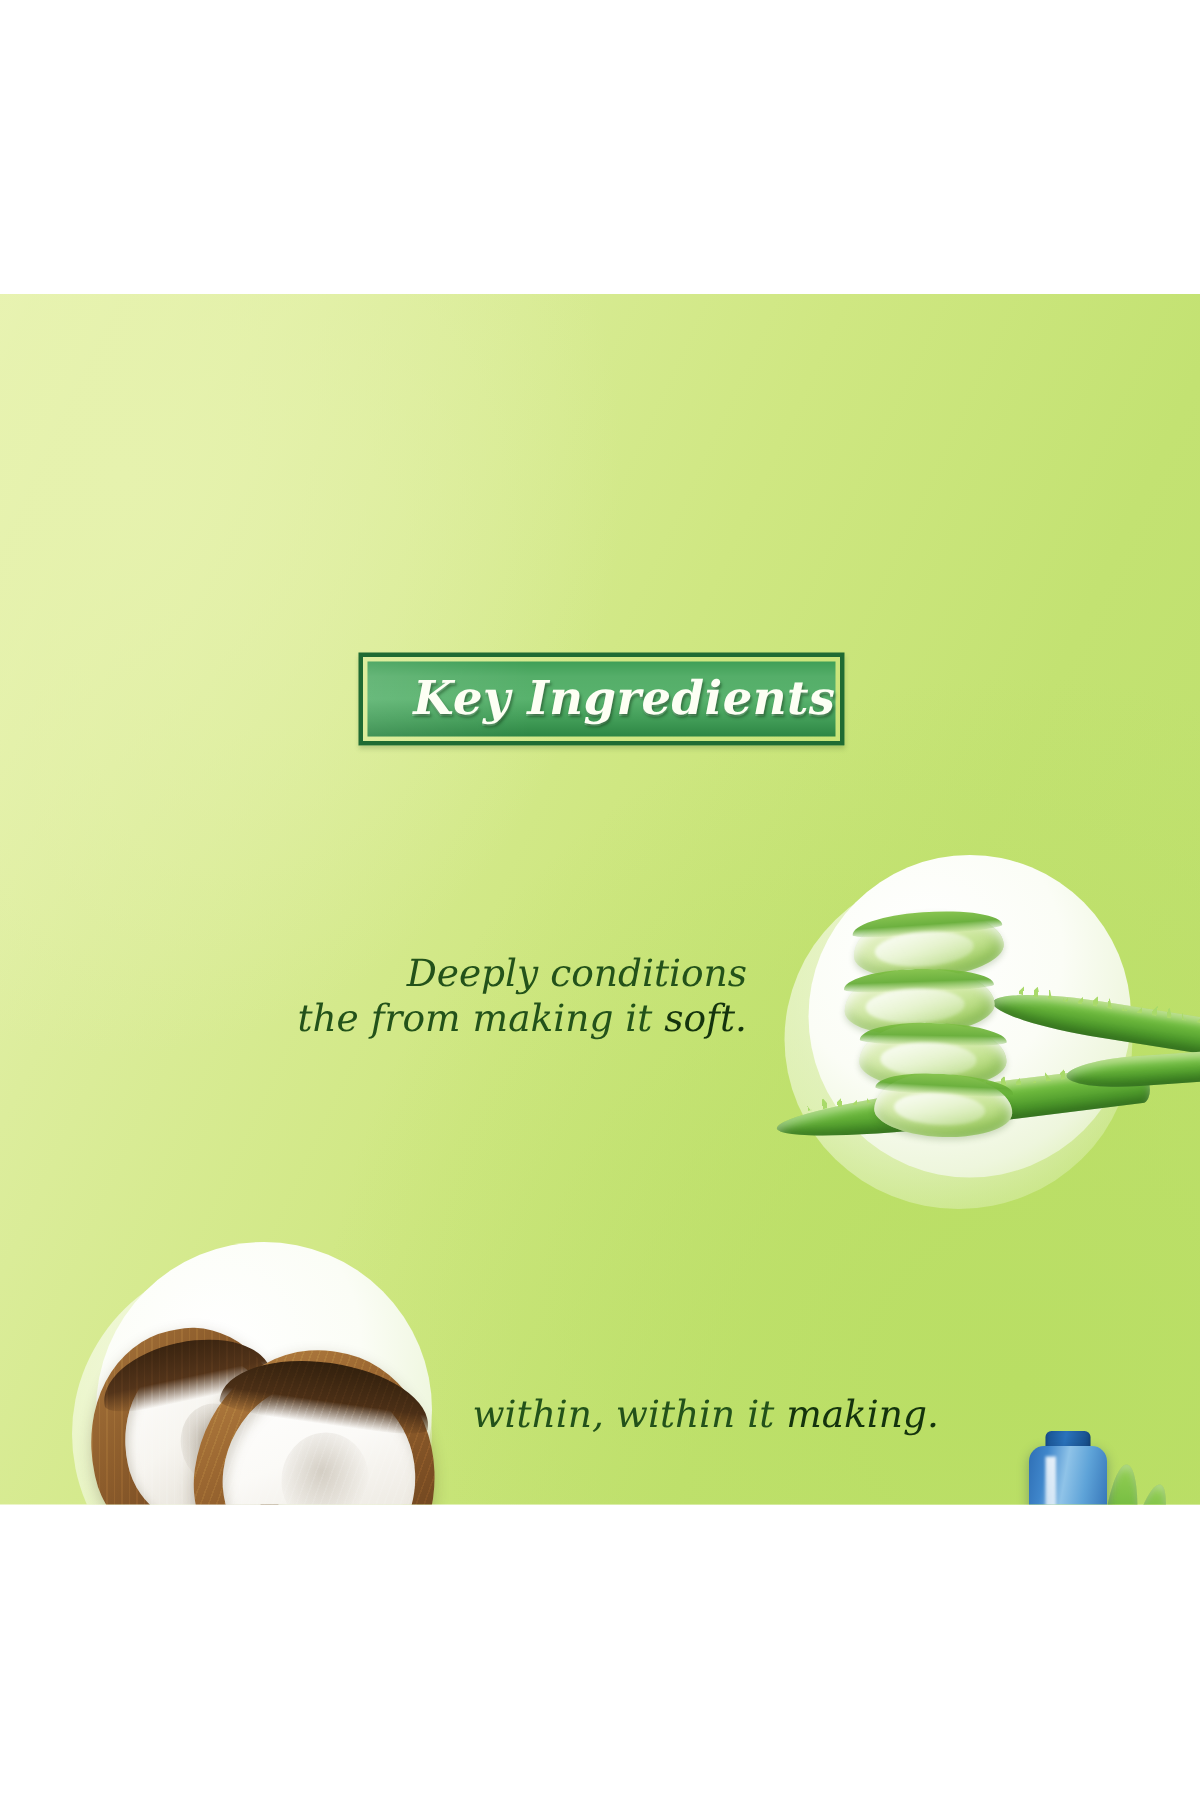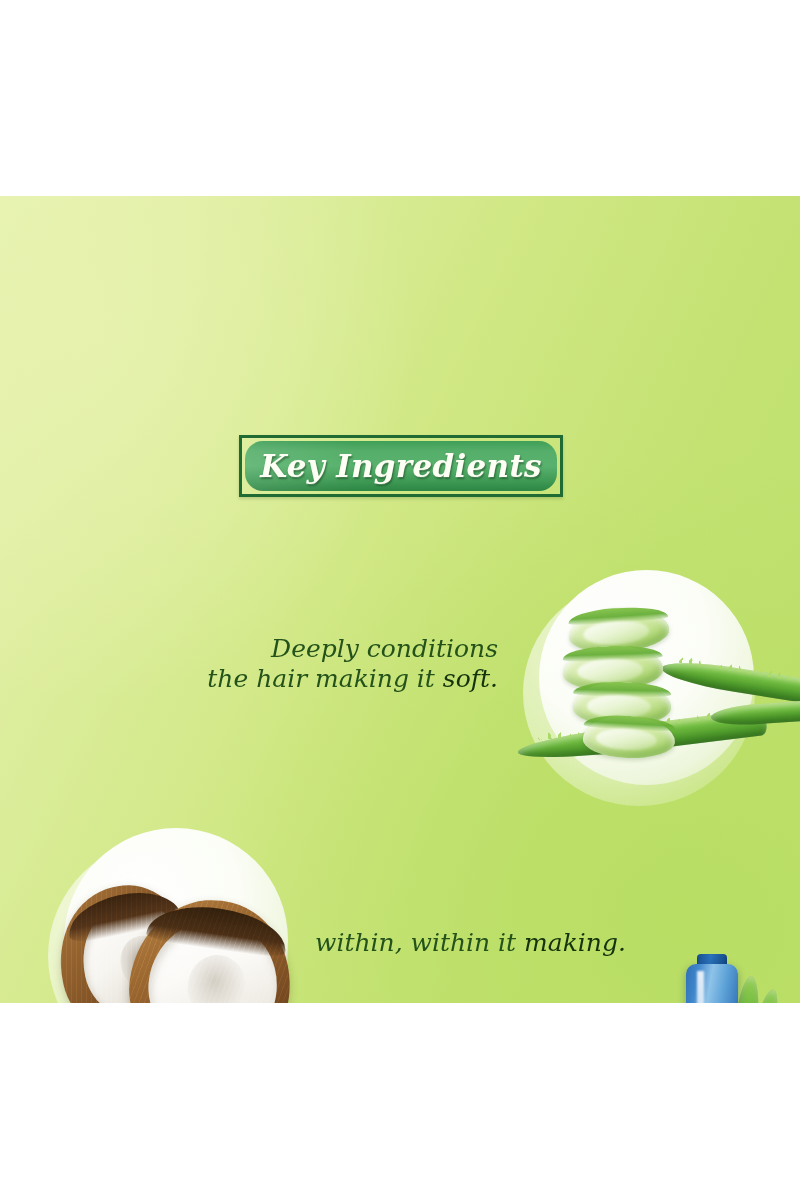--- a/index.html
+++ b/index.html
@@ -27,21 +27,21 @@
     border:3px solid #1f6b33;
     box-sizing:border-box;
     box-shadow:0 2px 3px rgba(60,90,40,.22);
   }
   .banner{
     position:absolute;inset:3px;
     background:linear-gradient(180deg,#41a55b 0%,#4caa63 18%,#56b06b 45%,#3f9a55 78%,#2f8846 100%);
     background-image:
       linear-gradient(90deg, rgba(255,255,255,.10) 0%, rgba(255,255,255,0) 35%),
       linear-gradient(180deg,#3f9f57 0%,#55ae69 20%,#58b26d 50%,#3f9a55 80%,#2d8644 100%);
-    display:flex;align-items:center;justify-content:center;border-radius:18px;
+    display:flex;align-items:center;justify-content:flex-end;
   }
   .banner-title{
     font-family:"DejaVu Serif", serif;
     font-weight:700;font-style:italic;
     font-size:31px;letter-spacing:.3px;
     color:#fdfff4;
     text-shadow:1px 2px 2px rgba(20,60,25,.55), 0 1px 0 rgba(255,255,255,.25);
     white-space:nowrap;
   }
 
@@ -240,21 +240,21 @@
       </div>
       <div class="aloe-slice" style="left:68px;top:152px;width:92px;height:42px;transform:rotate(3deg);">
         <div class="rind"></div>
         <div class="gel"></div>
       </div>
     </div>
 
     <div class="ing-text" id="aloe-text">
       <div class="ing-desc">
         <span>Deeply conditions</span><br>
-        <span>the hair making it </span><b>soft.</b>
+        <span>the from making it </span><b>soft.</b>
       </div>
     </div>
 
     <div class="media" id="coco-media">
       <div class="circle-ring"></div>
       <div class="circle-bg"></div>
 
       <div class="coco-half coco-back">
         <div class="inner">
           <div class="shade"></div>

